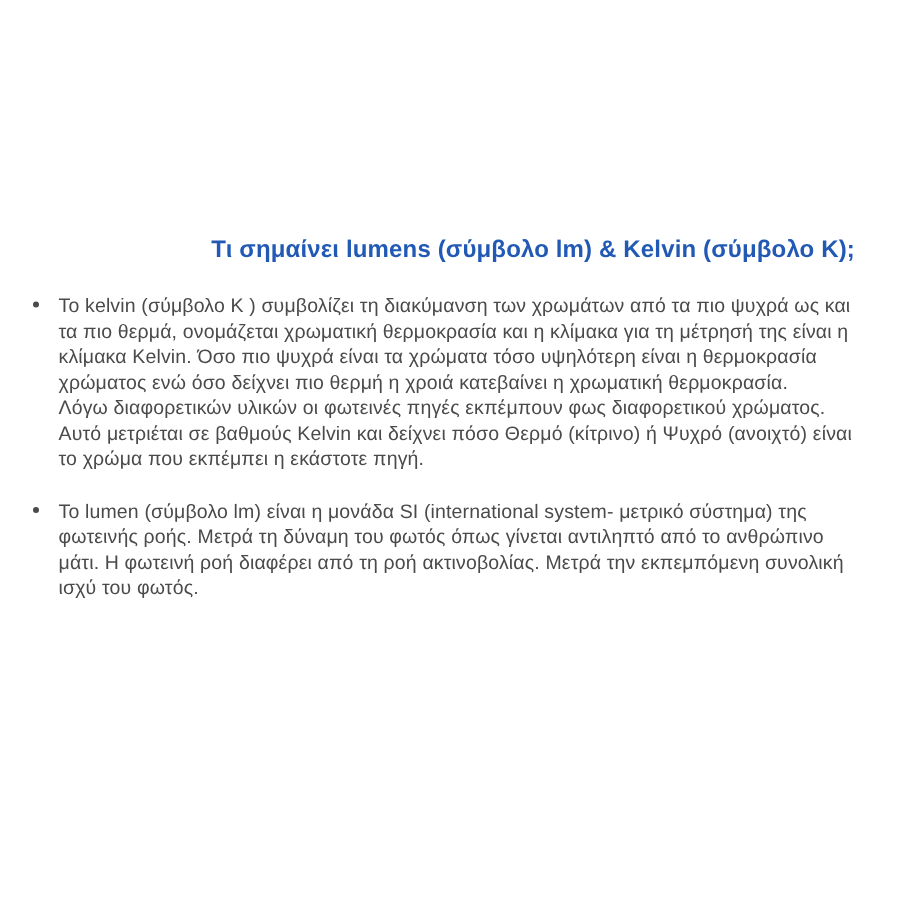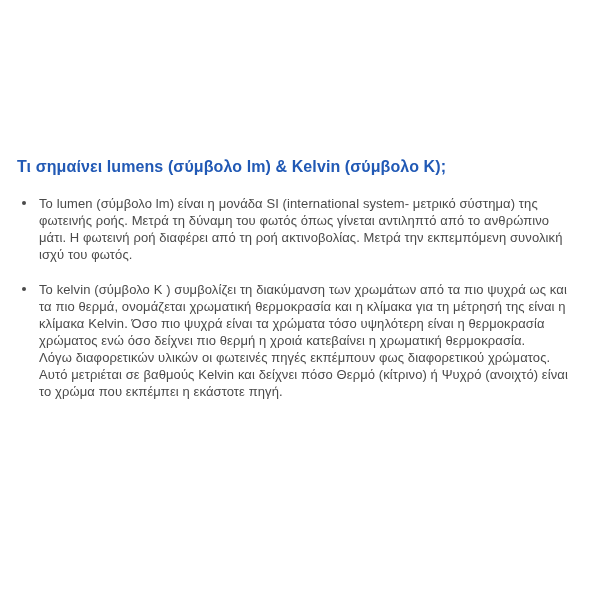--- a/index.html
+++ b/index.html
@@ -21,20 +21,21 @@
     padding: 157px 30px 0 17px;
     background: #ffffff;
   }
   h1.section-title {
     margin: 0 0 19px 0;
     font-size: 16px;
     line-height: 1.2;
     font-weight: 700;
     color: #2159b5;
     letter-spacing: 0.1px;
+    text-align: right;
   }
   ul.bullet-list {
     list-style: none;
     margin: 0;
     padding: 0;
     width: 552px;
   }
   ul.bullet-list li {
     position: relative;
     padding-left: 22px;
@@ -56,21 +57,21 @@
 </style>
 </head>
 <body>
 
 <main class="page">
   <h1 class="section-title">Τι σημαίνει lumens (σύμβολο lm) &amp; Kelvin (σύμβολο K);</h1>
 
   <ul class="bullet-list">
     <li>
       <span class="bullet-dot"></span>
-      <span>Το lumen (σύμβολο lm) είναι η μονάδα SI (international system- μετρικό σύστημα) της φωτεινής ροής. Μετρά τη δύναμη του φωτός όπως γίνεται αντιληπτό από το ανθρώπινο μάτι. Η φωτεινή ροή διαφέρει από τη ροή ακτινοβολίας. Μετρά την εκπεμπόμενη συνολική ισχύ του φωτός.</span>
+      <span>Το kelvin (σύμβολο Κ ) συμβολίζει τη διακύμανση των χρωμάτων από τα πιο ψυχρά ως και τα πιο θερμά, ονομάζεται χρωματική θερμοκρασία και η κλίμακα για τη μέτρησή της είναι η κλίμακα Kelvin. Όσο πιο ψυχρά είναι τα χρώματα τόσο υψηλότερη είναι η θερμοκρασία χρώματος ενώ όσο δείχνει πιο θερμή η χροιά κατεβαίνει η χρωματική θερμοκρασία.</span><br>
+      <span>Λόγω διαφορετικών υλικών οι φωτεινές πηγές εκπέμπουν φως διαφορετικού χρώματος. Αυτό μετριέται σε βαθμούς Kelvin και δείχνει πόσο Θερμό (κίτρινο) ή Ψυχρό (ανοιχτό) είναι το χρώμα που εκπέμπει η εκάστοτε πηγή.</span>
     </li>
     <li>
       <span class="bullet-dot"></span>
-      <span>Το kelvin (σύμβολο Κ ) συμβολίζει τη διακύμανση των χρωμάτων από τα πιο ψυχρά ως και τα πιο θερμά, ονομάζεται χρωματική θερμοκρασία και η κλίμακα για τη μέτρησή της είναι η κλίμακα Kelvin. Όσο πιο ψυχρά είναι τα χρώματα τόσο υψηλότερη είναι η θερμοκρασία χρώματος ενώ όσο δείχνει πιο θερμή η χροιά κατεβαίνει η χρωματική θερμοκρασία.</span><br>
-      <span>Λόγω διαφορετικών υλικών οι φωτεινές πηγές εκπέμπουν φως διαφορετικού χρώματος. Αυτό μετριέται σε βαθμούς Kelvin και δείχνει πόσο Θερμό (κίτρινο) ή Ψυχρό (ανοιχτό) είναι το χρώμα που εκπέμπει η εκάστοτε πηγή.</span>
+      <span>Το lumen (σύμβολο lm) είναι η μονάδα SI (international system- μετρικό σύστημα) της φωτεινής ροής. Μετρά τη δύναμη του φωτός όπως γίνεται αντιληπτό από το ανθρώπινο μάτι. Η φωτεινή ροή διαφέρει από τη ροή ακτινοβολίας. Μετρά την εκπεμπόμενη συνολική ισχύ του φωτός.</span>
     </li>
   </ul>
 </main>
 
 </body></html>

